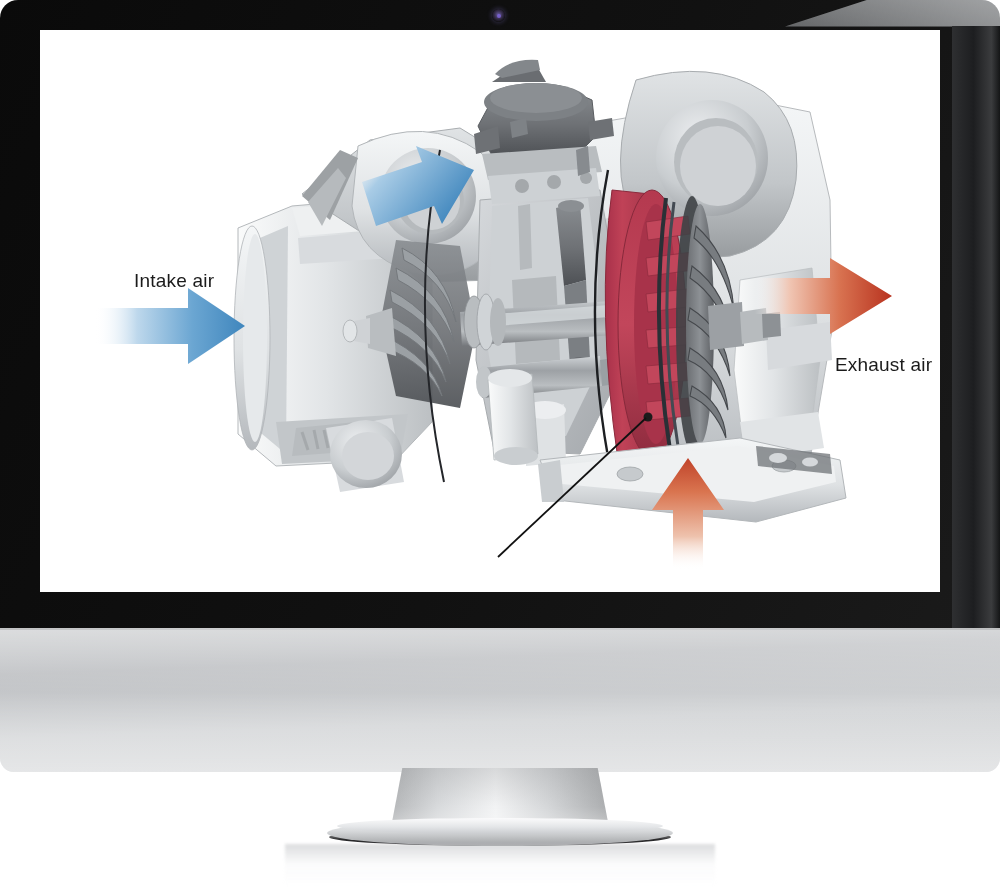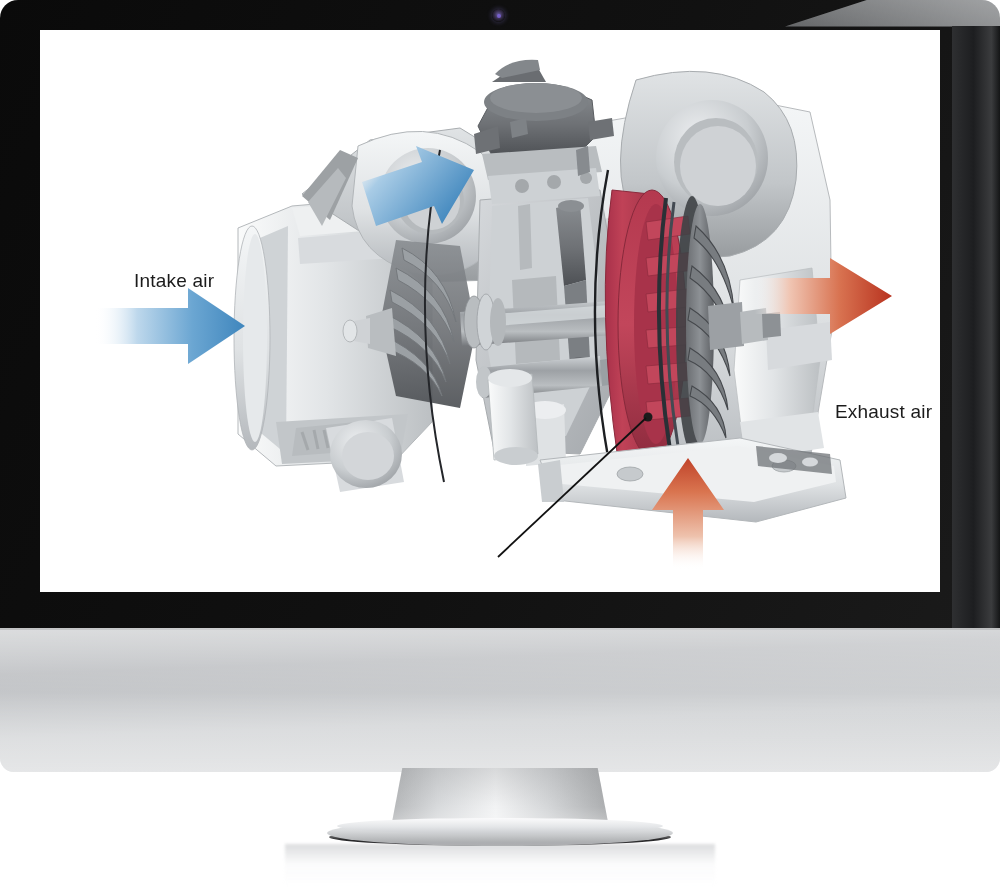--- a/index.html
+++ b/index.html
@@ -93,21 +93,21 @@
     position:absolute;left:285px;top:844px;width:430px;height:44px;
     background:linear-gradient(180deg,rgba(190,192,195,.55) 0%,rgba(235,236,238,.22) 45%,rgba(255,255,255,0) 100%);
     filter:blur(1.5px);
   }
 
   
   .label{
     position:absolute;color:#1b1b1b;font-size:19px;letter-spacing:.2px;white-space:nowrap;
   }
   #label-intake{left:94px;top:240px;}
-  #label-exhaust{left:795px;top:324px;margin-top:47px;}
+  #label-exhaust{left:795px;top:324px;}
   #label-nozzle{left:418px;top:560px;}
 
   svg.overlay{position:absolute;left:0;top:0;width:900px;height:562px;overflow:visible;}
 </style>
 </head>
 <body>
 
 <div id="stage">
 
   <div class="monitor">

